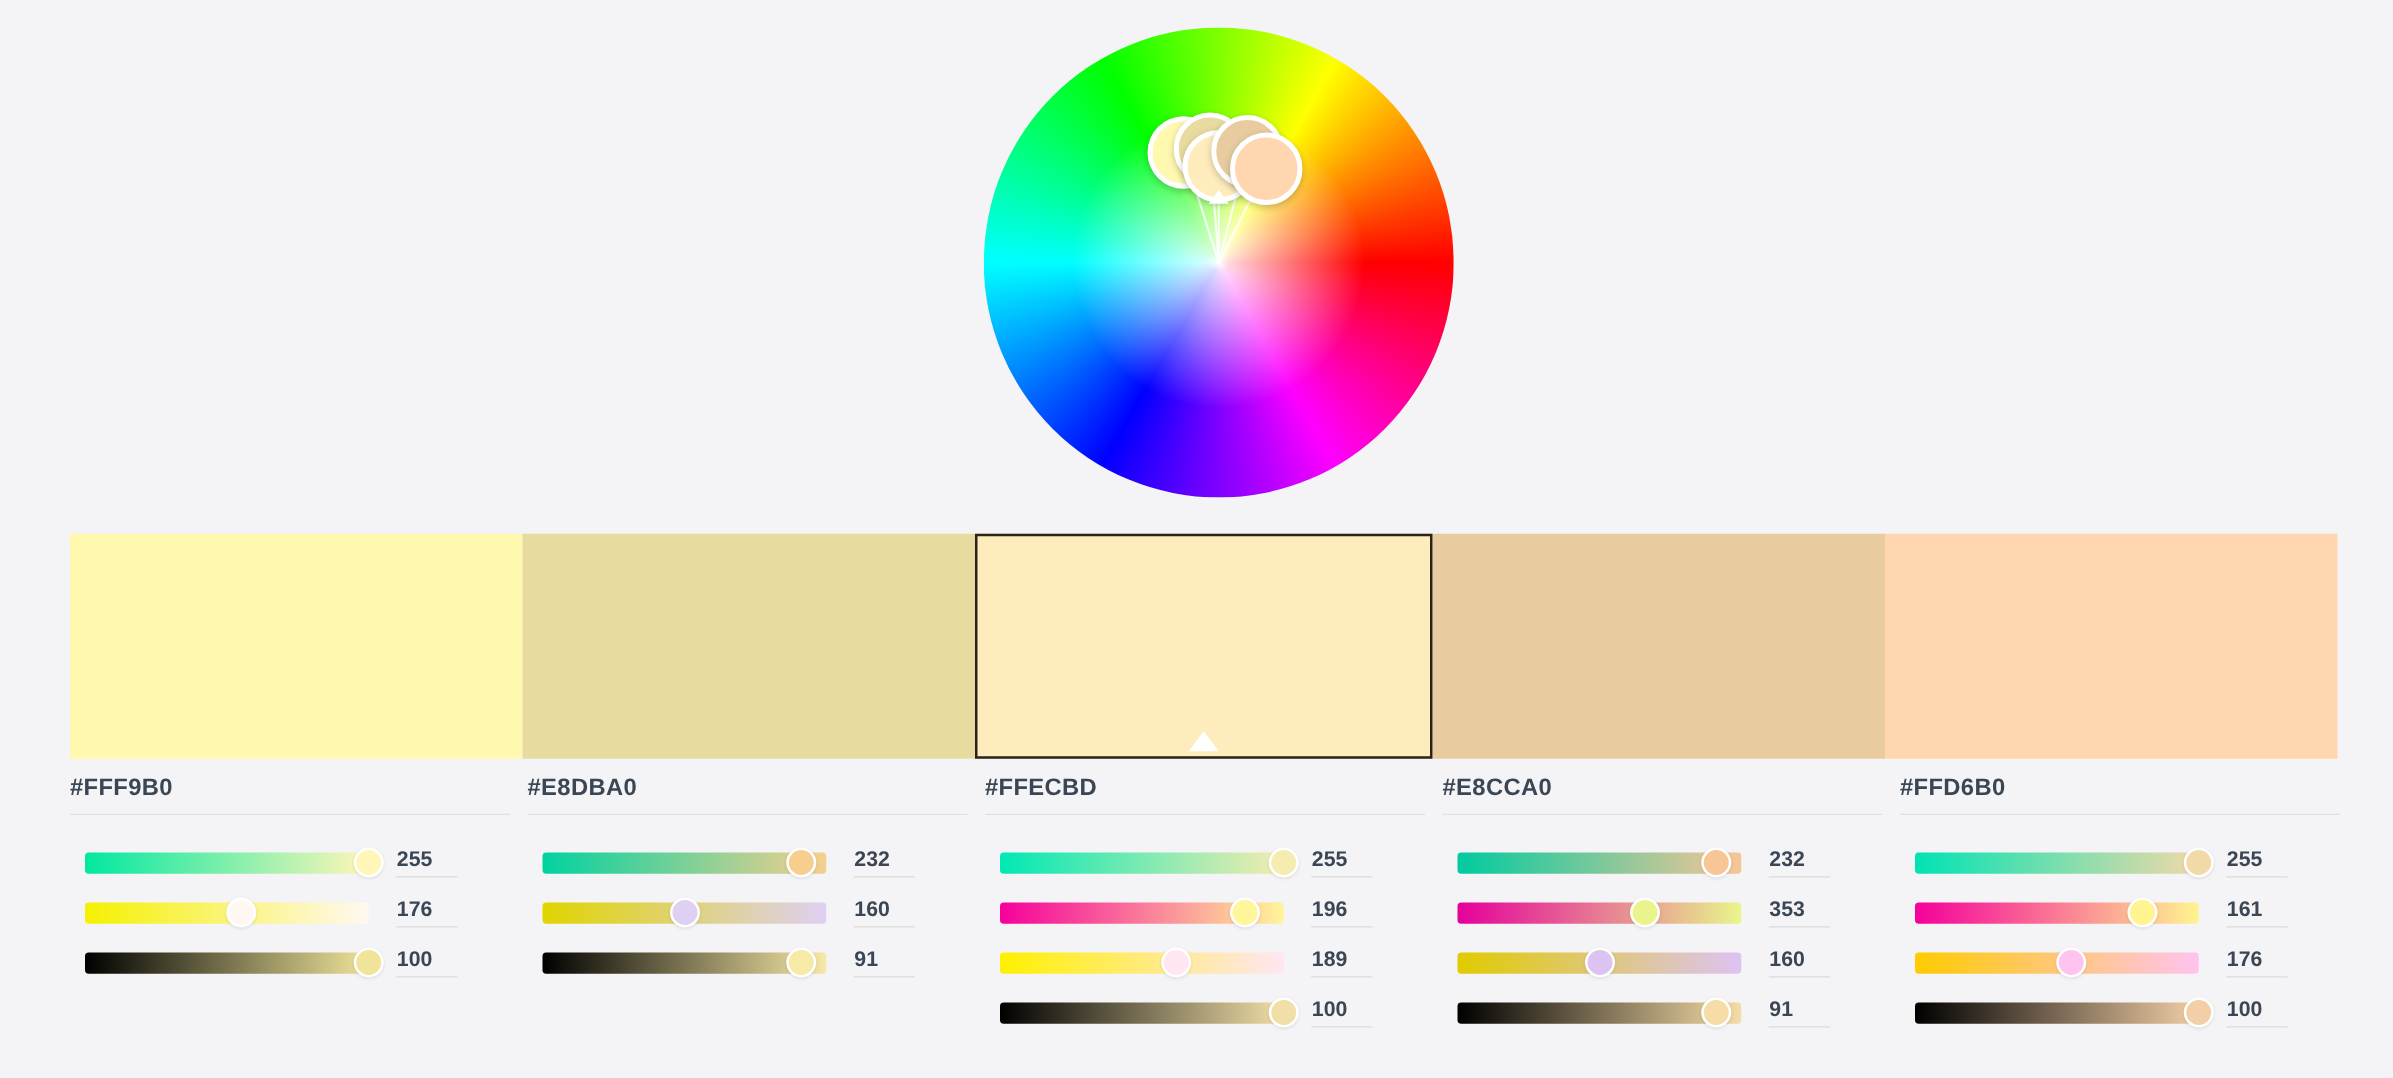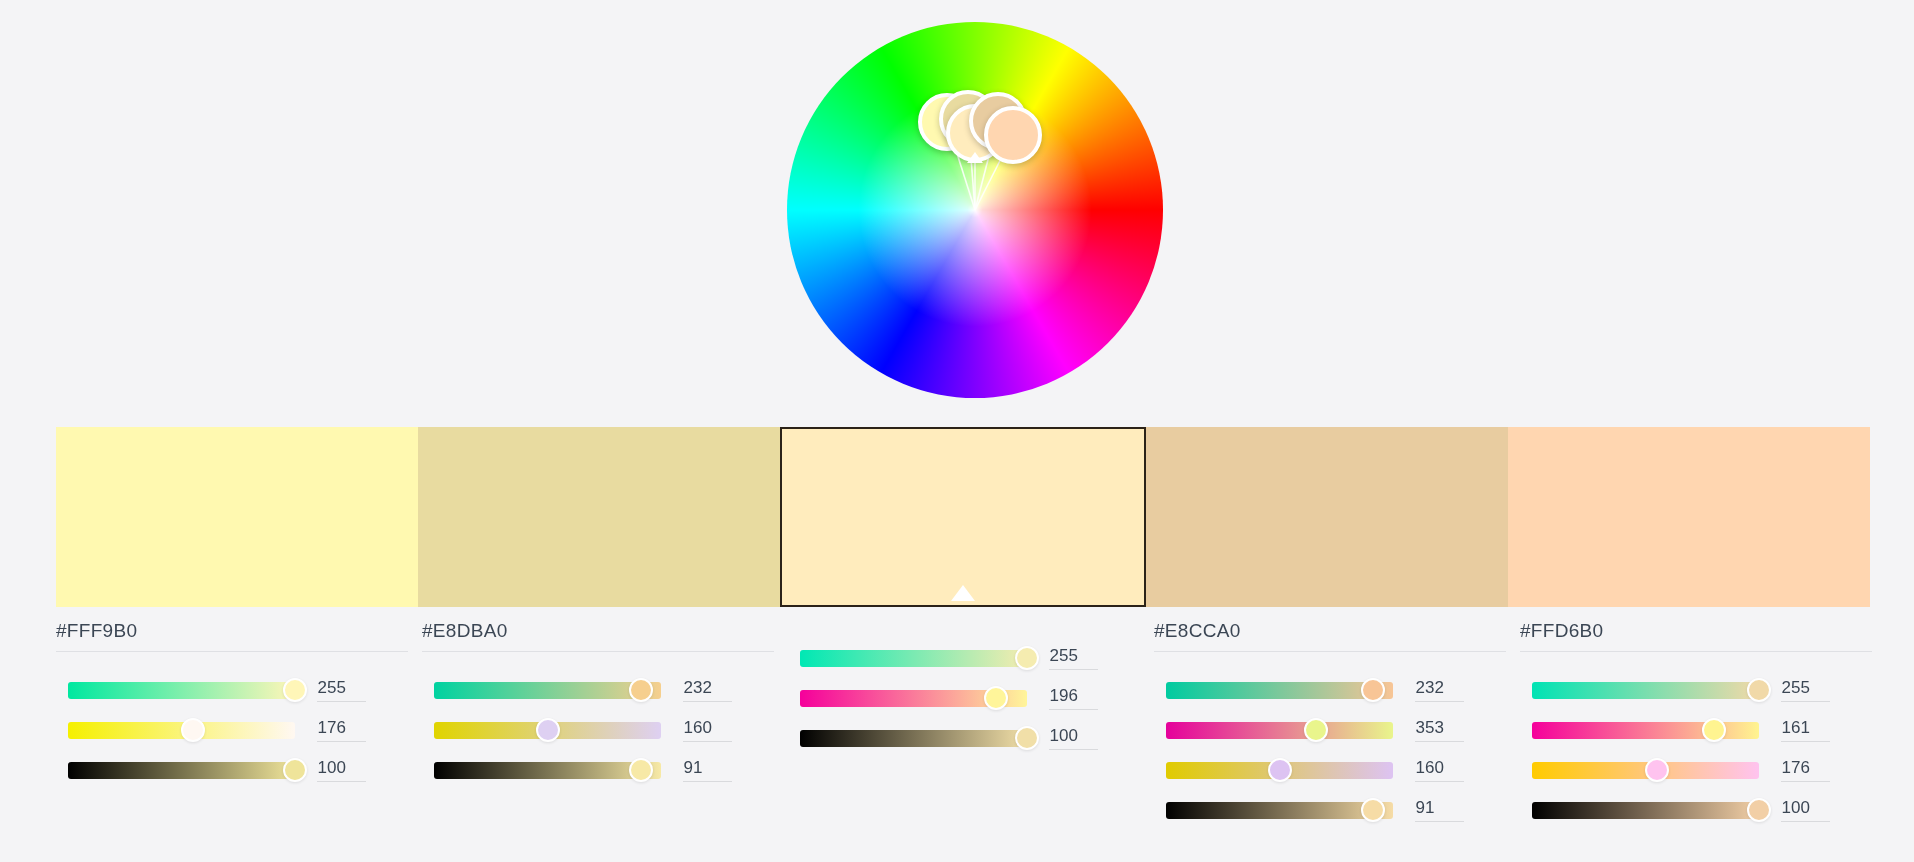--- a/index.html
+++ b/index.html
@@ -2,21 +2,21 @@
 <html><head>
 <meta charset="utf-8">
 <style>
   * { box-sizing: border-box; margin: 0; padding: 0; }
   html, body {
     width: 1914px; height: 862px;
     background: #f4f4f6;
     font-family: "Liberation Sans", sans-serif;
     overflow: hidden;
   }
-  .app { position: relative; width: 1914px; height: 629px; }
+  .app { position: relative; width: 1914px; height: 629px; font-weight: bold; }
 
   
   .wheel-area {
     position: absolute; left: 0; top: 0; width: 1914px; height: 410px;
   }
   .wheel {
     position: absolute;
     left: 787px; top: 22px;
     width: 376px; height: 376px;
     border-radius: 50%;
@@ -221,37 +221,45 @@
           <div class="slider-row">
             <div class="track-wrap">
               <div class="track" style="background: linear-gradient(to right, rgb(0, 0, 0), rgb(247, 233, 166));"></div>
               <div class="thumb" style="left: 91%; background: rgb(247, 233, 166);"></div>
             </div>
             <div class="value">91</div>
           </div>
         </div>
       </div>
       <div class="col">
+        <div class="hex-label">#FFECBD</div>
         <div class="sliders">
           <div class="slider-row">
             <div class="track-wrap">
               <div class="track" style="background: linear-gradient(to right, rgb(0, 232, 180), rgb(245, 236, 176));"></div>
               <div class="thumb" style="left: 100%; background: rgb(245, 236, 176);"></div>
             </div>
             <div class="value">255</div>
           </div>
           <div class="slider-row">
             <div class="track-wrap">
               <div class="track" style="background: linear-gradient(to right, rgb(245, 0, 155), rgb(255, 245, 154));"></div>
               <div class="thumb" style="left: 86%; background: rgb(255, 245, 154);"></div>
             </div>
             <div class="value">196</div>
           </div>
           <div class="slider-row">
             <div class="track-wrap">
+              <div class="track" style="background: linear-gradient(to right, rgb(255, 240, 0), rgb(255, 230, 242));"></div>
+              <div class="thumb" style="left: 62%; background: rgb(255, 230, 242);"></div>
+            </div>
+            <div class="value">189</div>
+          </div>
+          <div class="slider-row">
+            <div class="track-wrap">
               <div class="track" style="background: linear-gradient(to right, rgb(0, 0, 0), rgb(241, 223, 168));"></div>
               <div class="thumb" style="left: 100%; background: rgb(241, 223, 168);"></div>
             </div>
             <div class="value">100</div>
           </div>
         </div>
       </div>
       <div class="col">
         <div class="hex-label">#E8CCA0</div>
         <div class="sliders">

